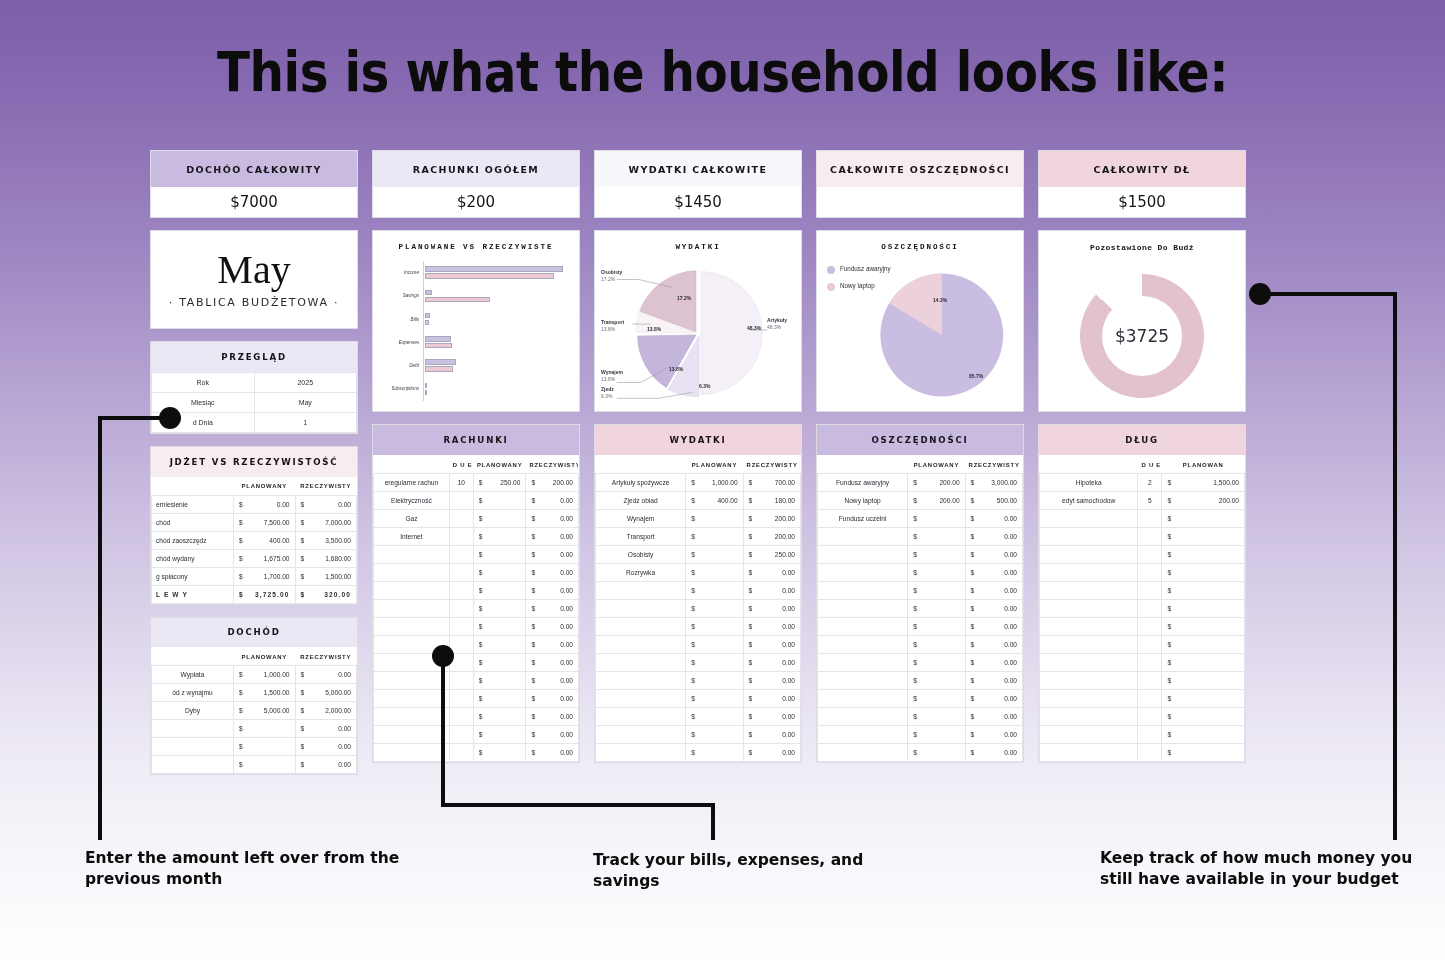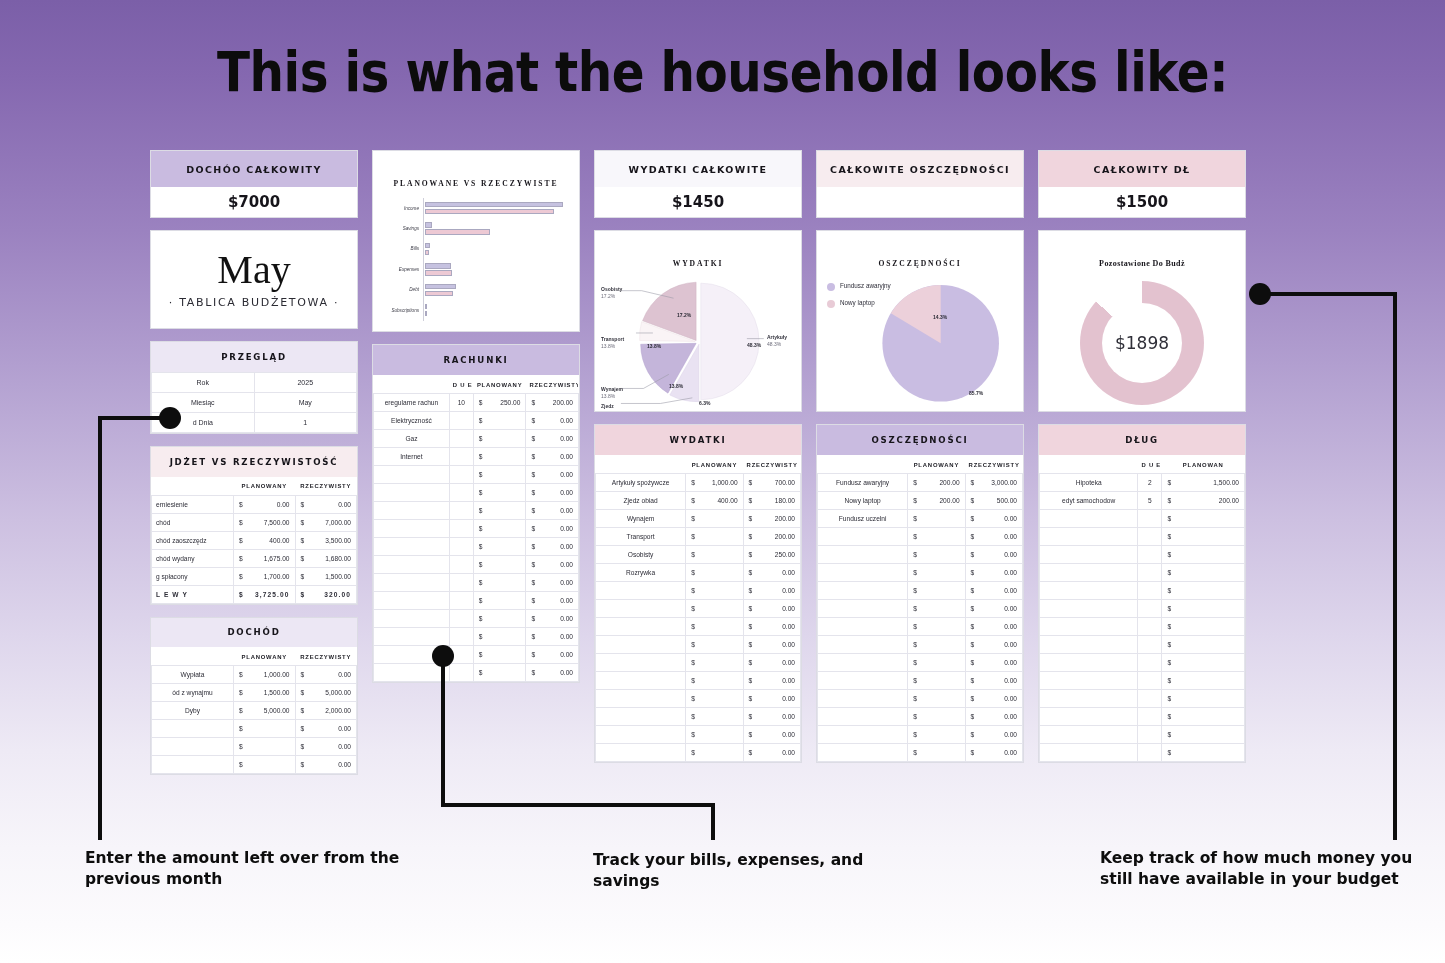--- a/index.html
+++ b/index.html
@@ -58,21 +58,21 @@
   .kpi-head {
     height: 36px;
     display: flex; align-items: center; justify-content: center;
     font-size: 9.5px; font-weight: 700; letter-spacing: 1.4px;
     color: #16141a;
     font-family: "DejaVu Sans", sans-serif;
   }
   .kpi-val {
     flex: 1;
     display: flex; align-items: center; justify-content: center;
-    font-size: 15px; font-weight: 700; color: #16141a;
+    font-size: 15px; font-weight: 400; color: #16141a;
     background: #fff;
     font-family: "DejaVu Sans", sans-serif;
   }
   .h-purple  { background: #c9bbe0; }
   .h-lilac   { background: #ece7f4; }
   .h-white   { background: #f8f7fb; }
   .h-pinkl   { background: #f7ecef; }
   .h-pink    { background: #f0d5dd; }
 
   
@@ -109,22 +109,22 @@
   .row-total td { font-weight: 700; letter-spacing: 1.1px; }
 
   
   .ov td { height: 20px; font-size: 7px; text-align: center; }
 
   
   .chart-card { display: flex; flex-direction: column; }
   .chart-title {
     text-align: center;
     font-size: 7.6px; font-weight: 700; letter-spacing: 1.9px;
-    color: #16141a; padding: 28px 4px 2px;
-    font-family: Liberation Serif, serif;
+    color: #16141a; padding: 12px 4px 2px;
+    font-family: Liberation Mono, monospace;
   }
   .chart-body { flex: 1; position: relative; }
 
   
   .bars { position: absolute; inset: 8px 10px 10px 8px; }
   .bar-row { position: relative; height: 16.6%; display: flex; align-items: center; }
   .bar-lbl {
     width: 42px; text-align: right; padding-right: 4px;
     font-size: 4.6px; color: #3a3a45; line-height: 1.1;
     font-style: italic;
@@ -285,20 +285,24 @@
             <td class="c-lbl"></td>
             <td class="c-cur">$ <span class="v"></span></td>
             <td class="c-cur">$ <span class="v">0.00</span></td>
           </tr>
         </tbody>
       </table>
     </div>
   </div>
 
   <div class="col">
+    <div class="card kpi">
+      <div class="kpi-head h-lilac">RACHUNKI OGÓŁEM</div>
+      <div class="kpi-val">$200</div>
+    </div>
 
     <div class="card chart-card" style="height:182px">
       <div class="chart-title">PLANOWANE VS RZECZYWISTE</div>
       <div class="chart-body">
         <div class="bars">
           <div class="bar-axis"></div>
           <div class="bar-row">
             <div class="bar-lbl">Income</div>
             <div class="bar-stack">
               <div class="bar plan" style="width:96%"></div>
@@ -741,21 +745,21 @@
     <div class="card kpi">
       <div class="kpi-head h-pink">CAŁKOWITY DŁ</div>
       <div class="kpi-val">$1500</div>
     </div>
 
     <div class="card chart-card" style="height:182px">
       <div class="chart-title" style="font-size:8px;letter-spacing:0.4px;font-weight:700">Pozostawione Do Budż</div>
       <div class="chart-body">
         <div class="donut" style="background:conic-gradient(#e3c2cf 0deg 312deg, #ffffff 312deg 360deg)">
           <div class="donut-hole">
-            <span class="donut-val">$1898</span>
+            <span class="donut-val">$3725</span>
           </div>
         </div>
       </div>
     </div>
 
     <div class="card tbl-card">
       <div class="tbl-head h-pink">DŁUG</div>
       <table>
         <thead>
           <tr>

